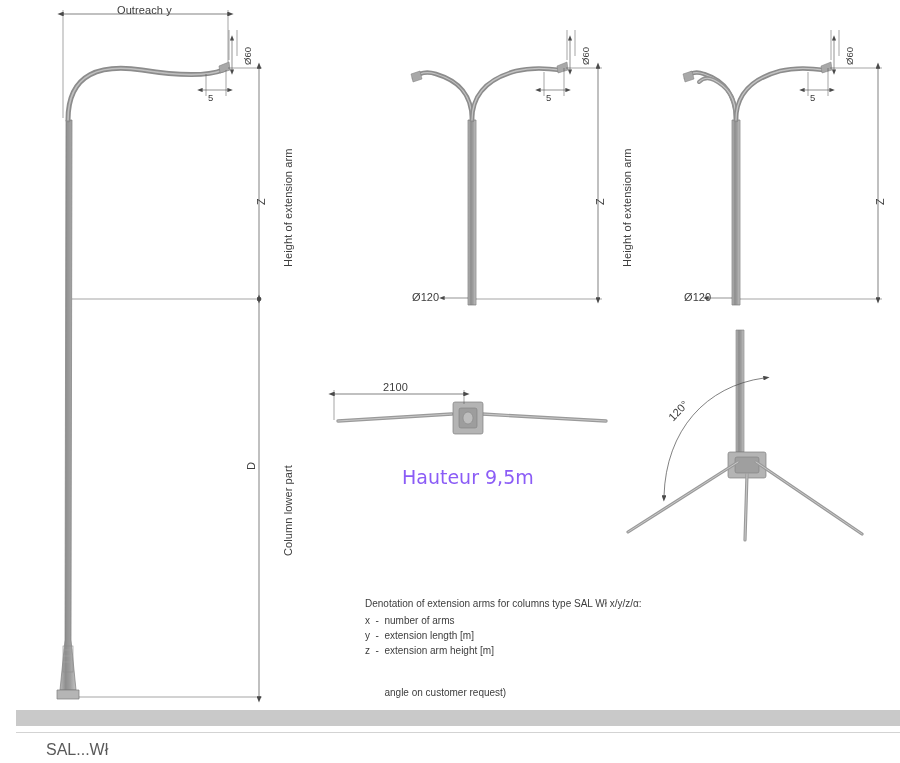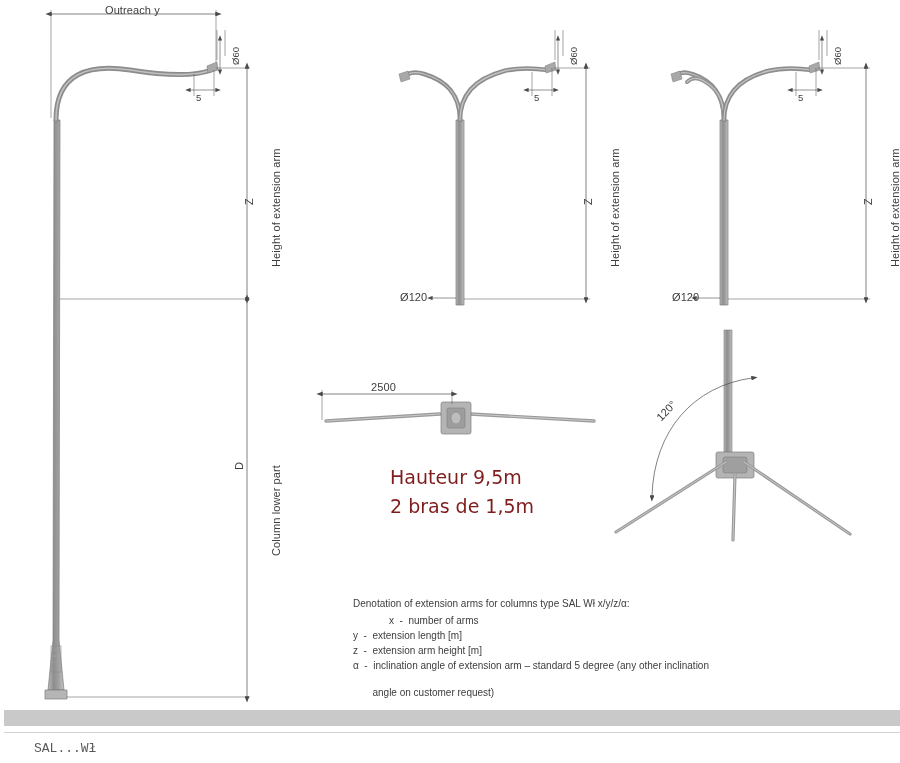--- a/index.html
+++ b/index.html
@@ -10,21 +10,21 @@
   body {
     width: 900px;
     height: 763px;
     position: relative;
     font-family: "Liberation Sans", sans-serif;
     color: #3a3a3a;
     overflow: hidden;
   }
   .page {
     position: absolute;
-    left: 4px; top: 0;
+    left: 16px; top: 0;
     width: 836px;
     height: 763px;
   }
   svg.diagram {
     position: absolute;
     left: 0; top: 0;
     width: 900px;
     height: 763px;
   }
   .lbl {
@@ -35,21 +35,21 @@
     letter-spacing: 0.1px;
   }
   .lbl.vert {
     transform-origin: 0 0;
     transform: rotate(-90deg);
   }
   .lbl.small { font-size: 9.5px; }
   .callout {
     position: absolute;
     font-size: 19px;
-    color: #7f1d1d;
+    color: #8b5cf6;
     white-space: nowrap;
     font-family: "DejaVu Sans", sans-serif;
   }
   .notes {
     position: absolute;
     font-size: 10px;
     line-height: 15px;
     color: #3d3d3d;
     white-space: pre;
     padding-left: 24px;
@@ -59,23 +59,22 @@
     left: 0;
     top: 710px;
     width: 900px;
     height: 16px;
     background: #c9c9c9;
   }
   .footer-label {
     position: absolute;
     left: 30px;
     top: 741px;
-    font-size: 13px;
+    font-size: 16px;
     color: #5a5a5a;
-    font-family: Liberation Mono, monospace;
   }
   .bottom-rule {
     position: absolute;
     left: 0;
     top: 732px;
     width: 900px;
     height: 1px;
     background: #d3d3d3;
   }
 </style>
@@ -240,31 +239,29 @@
   <div class="lbl" style="left:396px; top:291px;">Ø120</div>
   <div class="lbl small vert" style="left:564px; top:65px;">Ø60</div>
   <div class="lbl small" style="left:530px; top:92px;">5</div>
 
   <div class="lbl vert" style="left:858px; top:205px;">Z</div>
   <div class="lbl vert" style="left:885px; top:267px;">Height of extension arm</div>
   <div class="lbl" style="left:668px; top:291px;">Ø120</div>
   <div class="lbl small vert" style="left:828px; top:65px;">Ø60</div>
   <div class="lbl small" style="left:794px; top:92px;">5</div>
 
-  <div class="lbl" style="left:367px; top:381px;">2500</div>
+  <div class="lbl" style="left:367px; top:381px;">2100</div>
 
   <div class="lbl" style="left:650px; top:415px; transform: rotate(-47deg); transform-origin: 0 0;">120°</div>
 
   <div class="callout" style="left:386px; top:466px;">Hauteur 9,5m</div>
-  <div class="callout" style="left:386px; top:495px;">2 bras de 1,5m</div>
 
   <div class="notes" style="left:325px; top:596px;">Denotation of extension arms for columns type SAL Wł x/y/z/α:</div>
-  <div class="notes" style="left:325px; top:613px;margin-left:36px;">x  -  number of arms</div>
+  <div class="notes" style="left:325px; top:613px;">x  -  number of arms</div>
   <div class="notes" style="left:325px; top:628px;">y  -  extension length [m]</div>
   <div class="notes" style="left:325px; top:643px;text-align:center;">z  -  extension arm height [m]</div>
-  <div class="notes" style="left:325px; top:658px;">α  -  inclination angle of extension arm – standard 5 degree (any other inclination</div>
   <div class="notes" style="left:325px; top:673px;margin-top:12px;">       angle on customer request)</div>
 
   <div class="footer-band"></div>
   <div class="bottom-rule"></div>
   <div class="footer-label">SAL...Wł</div>
 
 </div>
 
 </body></html>

